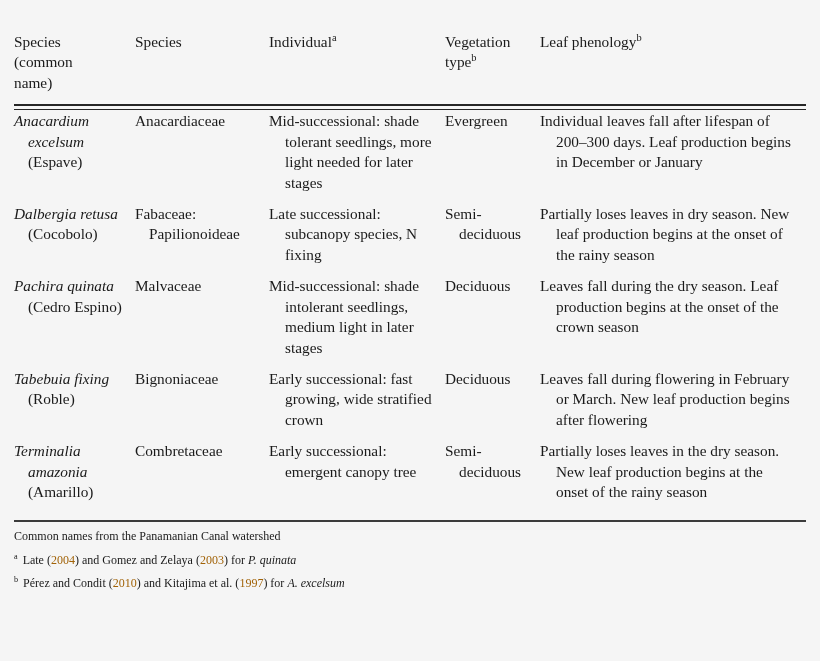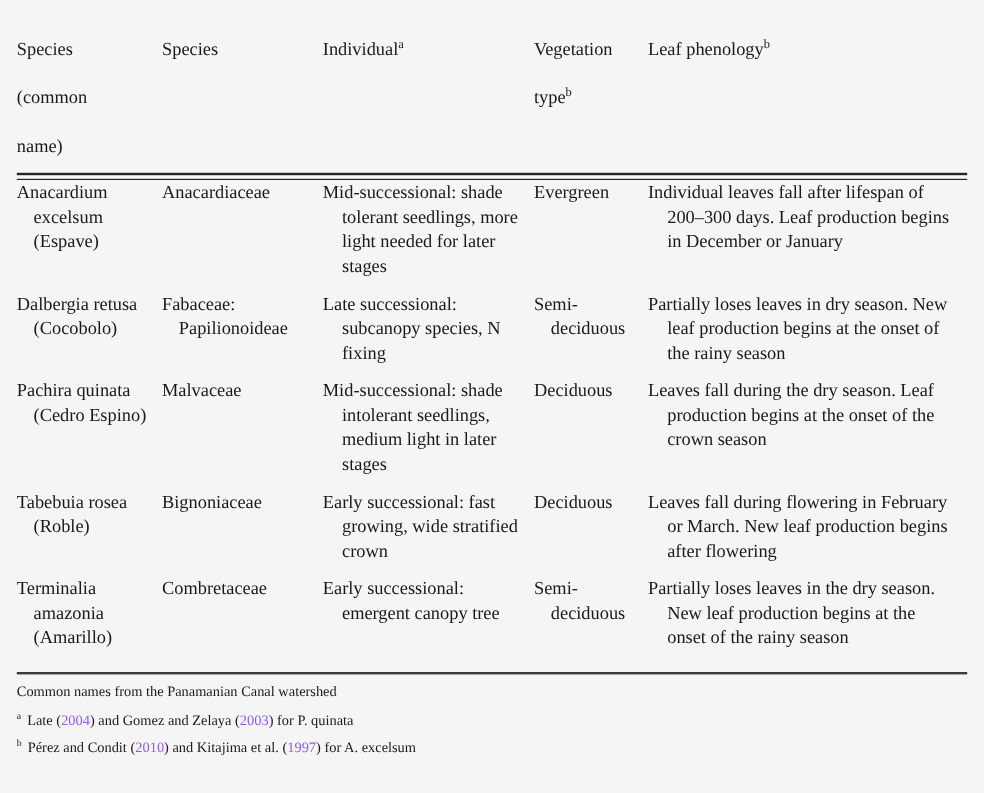--- a/index.html
+++ b/index.html
@@ -45,21 +45,20 @@
     vertical-align: top;
     padding: 0 8px 0 0;
     line-height: 1.34;
   }
   thead tr.header-row th {
     padding-top: 32px;
     padding-bottom: 10px;
   }
   .hdr-sub {
     display: block;
-    margin-top: 20px;
   }
   sup {
     font-size: 0.68em;
     vertical-align: super;
     line-height: 0;
   }
   tr.rule-row td {
     padding: 0;
     border: none;
     height: 7px;
@@ -87,20 +86,21 @@
   .hang {
     padding-left: 16px;
     text-indent: -16px;
   }
   .hang-sm {
     padding-left: 14px;
     text-indent: -14px;
   }
 
   .sci {
+    font-style: italic;
     text-align: right;
   }
 
   
   .rule-bottom {
     width: 792px;
     border-top: 2.1px solid #3b3b3b;
     margin: 8px 0 0 0;
   }
 
@@ -120,21 +120,21 @@
     font-size: 0.68em;
     vertical-align: super;
     line-height: 0;
     margin-right: 5px;
   }
   .fn-indent {
     padding-left: 15px;
     text-indent: -15px;
   }
   .cite {
-    color: #8b5cf6;
+    color: #a16207;
   }
 </style>
 </head>
 <body>
 
 <div class="table-wrap">
 
   <table class="sp-table">
     <colgroup>
       <col class="c-species">
@@ -237,21 +237,21 @@
         </td>
         <td>
           <div class="hang">Leaves fall during the dry season. Leaf production begins at the onset of the crown season</div>
         </td>
       </tr>
 
       <tr class="data-row">
         <td>
           <div class="hang-sm">
             <span class="sci">Tabebuia</span>
-            <span class="sci">rosea</span>
+            <span class="sci">fixing</span>
             <span>(Roble)</span>
           </div>
         </td>
         <td>
           <div class="hang-sm">Bignoniaceae</div>
         </td>
         <td>
           <div class="hang">Early successional: fast growing, wide stratified crown</div>
         </td>
         <td>

